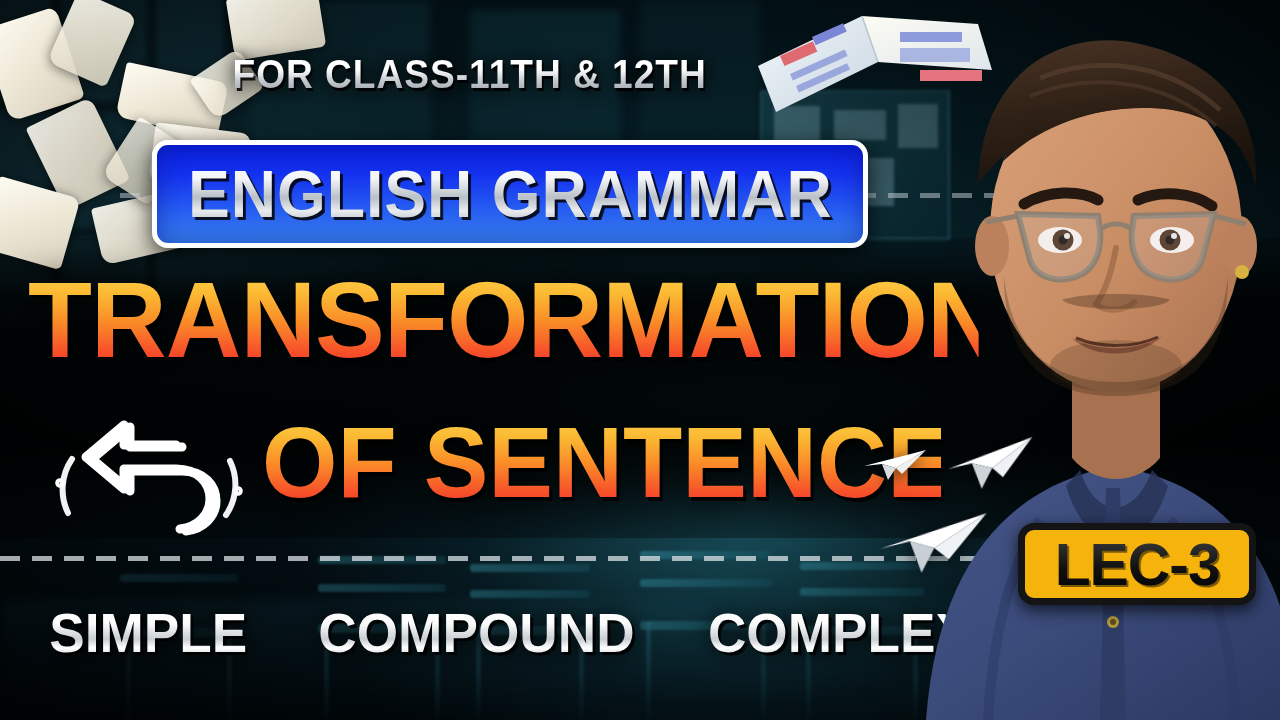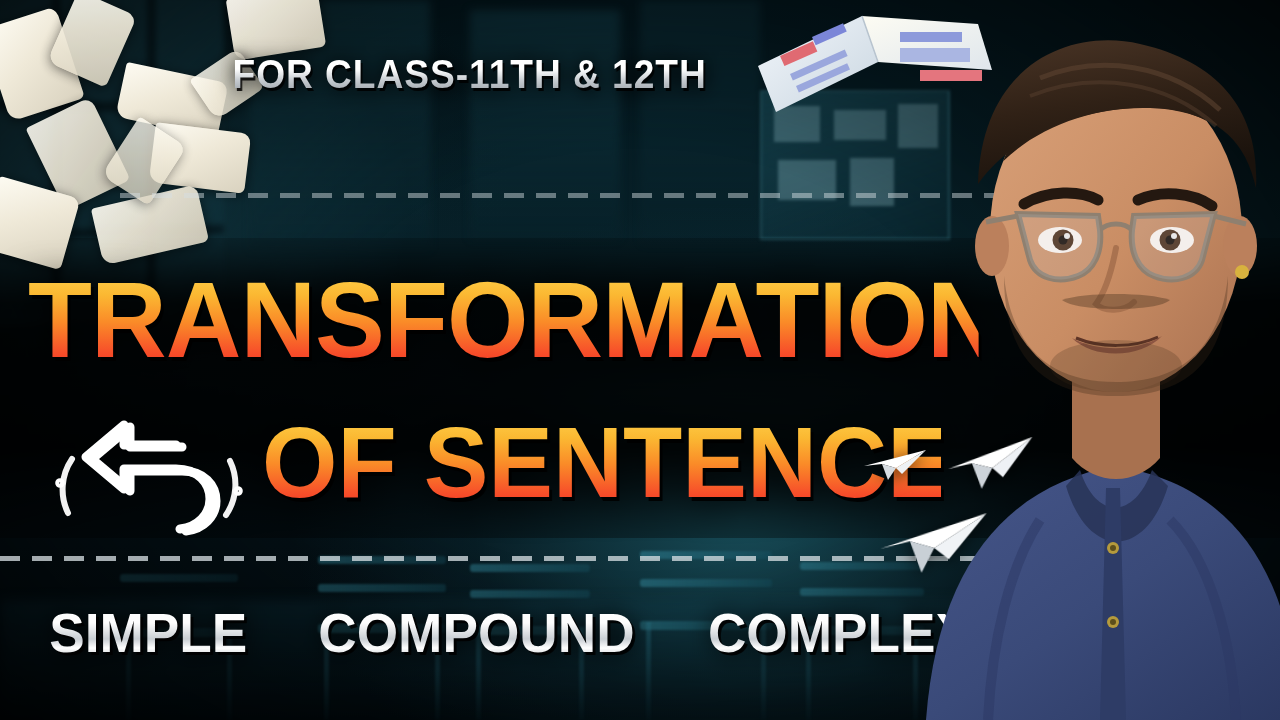--- a/index.html
+++ b/index.html
@@ -304,20 +304,23 @@
       <rect x="170" y="66" width="62" height="11" fill="#e4757e"></rect>
       <line x1="112" y1="12" x2="128" y2="58" stroke="#b8c4cf" stroke-width="1.5"></line>
     </svg>
   </div>
 
   <div class="dash-line" style="left:120px; top:193px; width:880px; opacity:.55;"></div>
   <div class="dash-line" style="left:0px;   top:556px; width:1100px; opacity:.9;"></div>
 
   <div class="eyebrow">FOR CLASS-11TH &amp; 12TH</div>
 
+  <div class="banner">
+    <span class="banner-text">ENGLISH GRAMMAR</span>
+  </div>
 
   <div class="title-main">TRANSFORMATION</div>
   <div class="title-sub">OF SENTENCE</div>
 
   <div class="transform-icon">
     <svg viewBox="0 0 238 165" width="238" height="165" fill="none" stroke="#ffffff" stroke-width="9" stroke-linecap="round" stroke-linejoin="round">
 
       <path d="M150 40 H98 l0 -20 -38 32 38 32 0 -20 h52
                c22 0 34 14 34 30 0 15 -12 28 -30 30" transform="translate(-4,0)"></path>
 
@@ -438,14 +441,17 @@
       <path d="M152 338 C 178 352, 216 352, 242 336 C 222 358, 174 360, 152 338 Z" fill="#8d5542"></path>
       <path d="M156 338 C 180 348, 214 348, 238 337" stroke="#5d3426" stroke-width="3" fill="none"></path>
 
       <path d="M84 276 C 84 366, 132 396, 196 396 C 262 396, 308 366, 308 276
                C 300 352, 258 382, 196 382 C 134 382, 92 352, 84 276 Z" fill="#3a2718" opacity=".30"></path>
       <path d="M142 300 C 164 292, 228 292, 250 300 C 238 312, 156 312, 142 300 Z" fill="#3a2718" opacity=".35"></path>
       <ellipse cx="196" cy="366" rx="66" ry="26" fill="#3a2718" opacity=".22"></ellipse>
     </svg>
   </div>
 
+  <div class="lec-badge">
+    <span class="lec-text">LEC-3</span>
+  </div>
 
 </div>
 
 </body></html>

